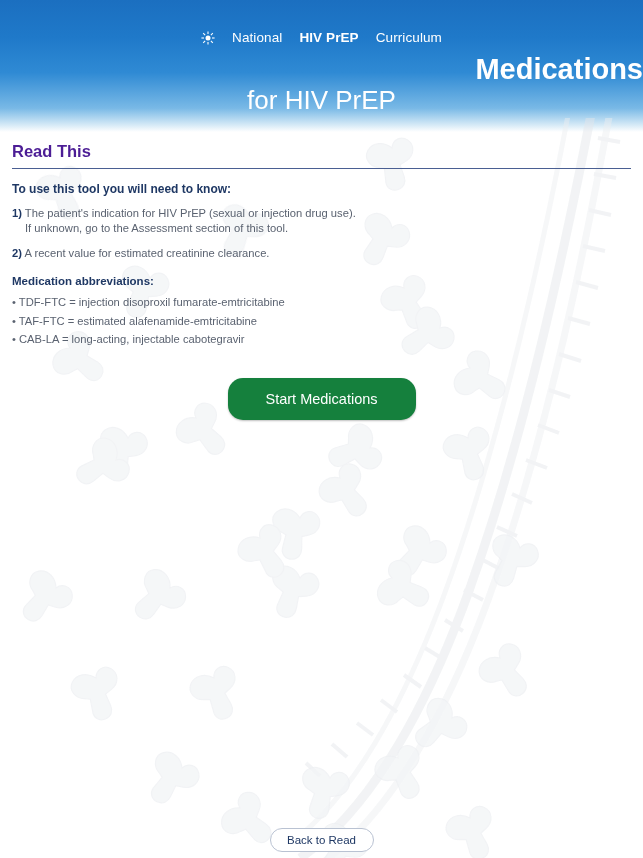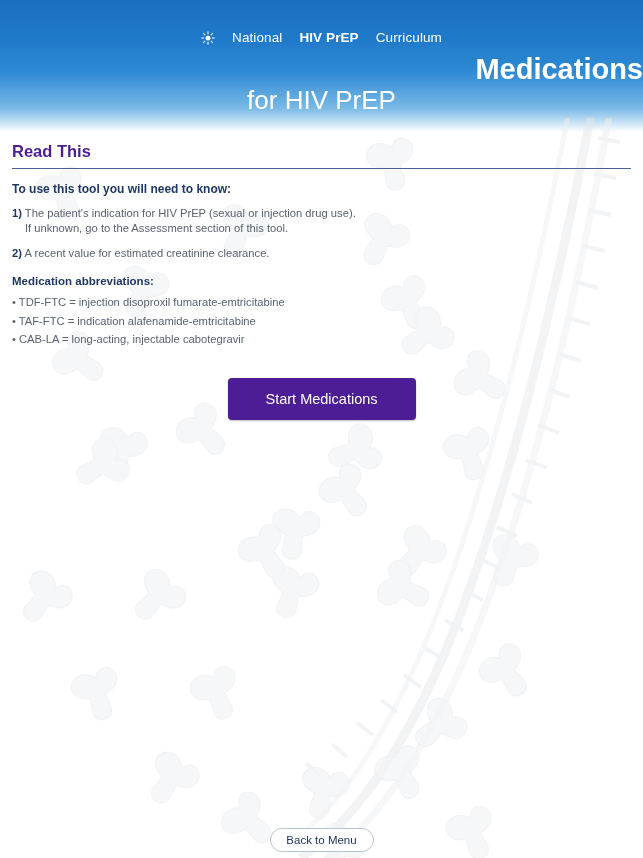--- a/index.html
+++ b/index.html
@@ -125,25 +125,25 @@
 
   
   .btn-row {
     margin-top: 30px;
     display: flex;
     justify-content: center;
   }
   .btn-primary {
     width: 188px;
     height: 42px;
-    background: #4c1d95;
+    background: #15803d;
     color: #ffffff;
     font-size: 14.5px;
     border: none;
-    border-radius: 4px;
+    border-radius: 15px;
     cursor: pointer;
     box-shadow: 0 1px 2px rgba(0,0,0,.25);
   }
 
   
   .footer {
     position: absolute;
     bottom: 0;
     left: 0;
     width: 643px;
@@ -282,23 +282,23 @@
     <span class="indent">If unknown, go to the Assessment section of this tool.</span>
   </div>
 
   <div class="numbered">
     <span class="num">2)</span>
     <span>A recent value for estimated creatinine clearance.</span>
   </div>
 
   <div class="abbr-title">Medication abbreviations:</div>
   <div class="abbr-item">• TDF-FTC = injection disoproxil fumarate-emtricitabine</div>
-  <div class="abbr-item">• TAF-FTC = indication alafenamide-emtricitabine</div>
+  <div class="abbr-item">• TAF-FTC = estimated alafenamide-emtricitabine</div>
   <div class="abbr-item">• CAB-LA = long-acting, injectable cabotegravir</div>
 
   <div class="btn-row">
     <button class="btn-primary">Start Medications</button>
   </div>
 </div>
 
 <div class="footer">
-  <button class="btn-back">Back to Menu</button>
+  <button class="btn-back">Back to Read</button>
 </div>
 
 </body></html>

